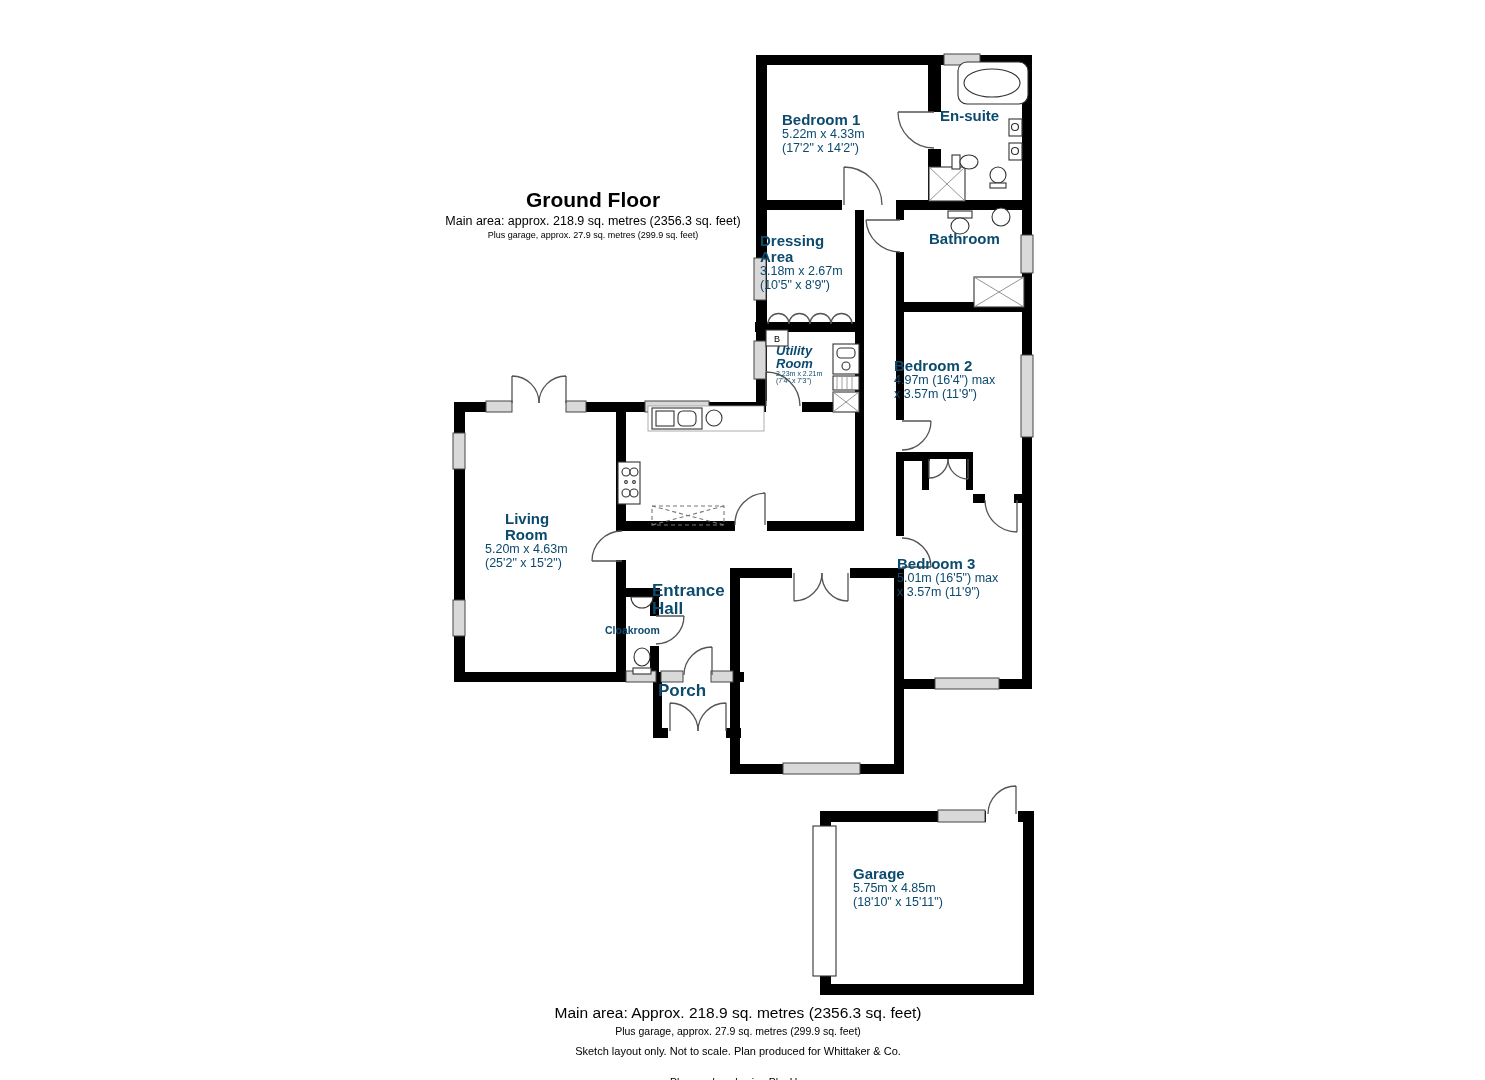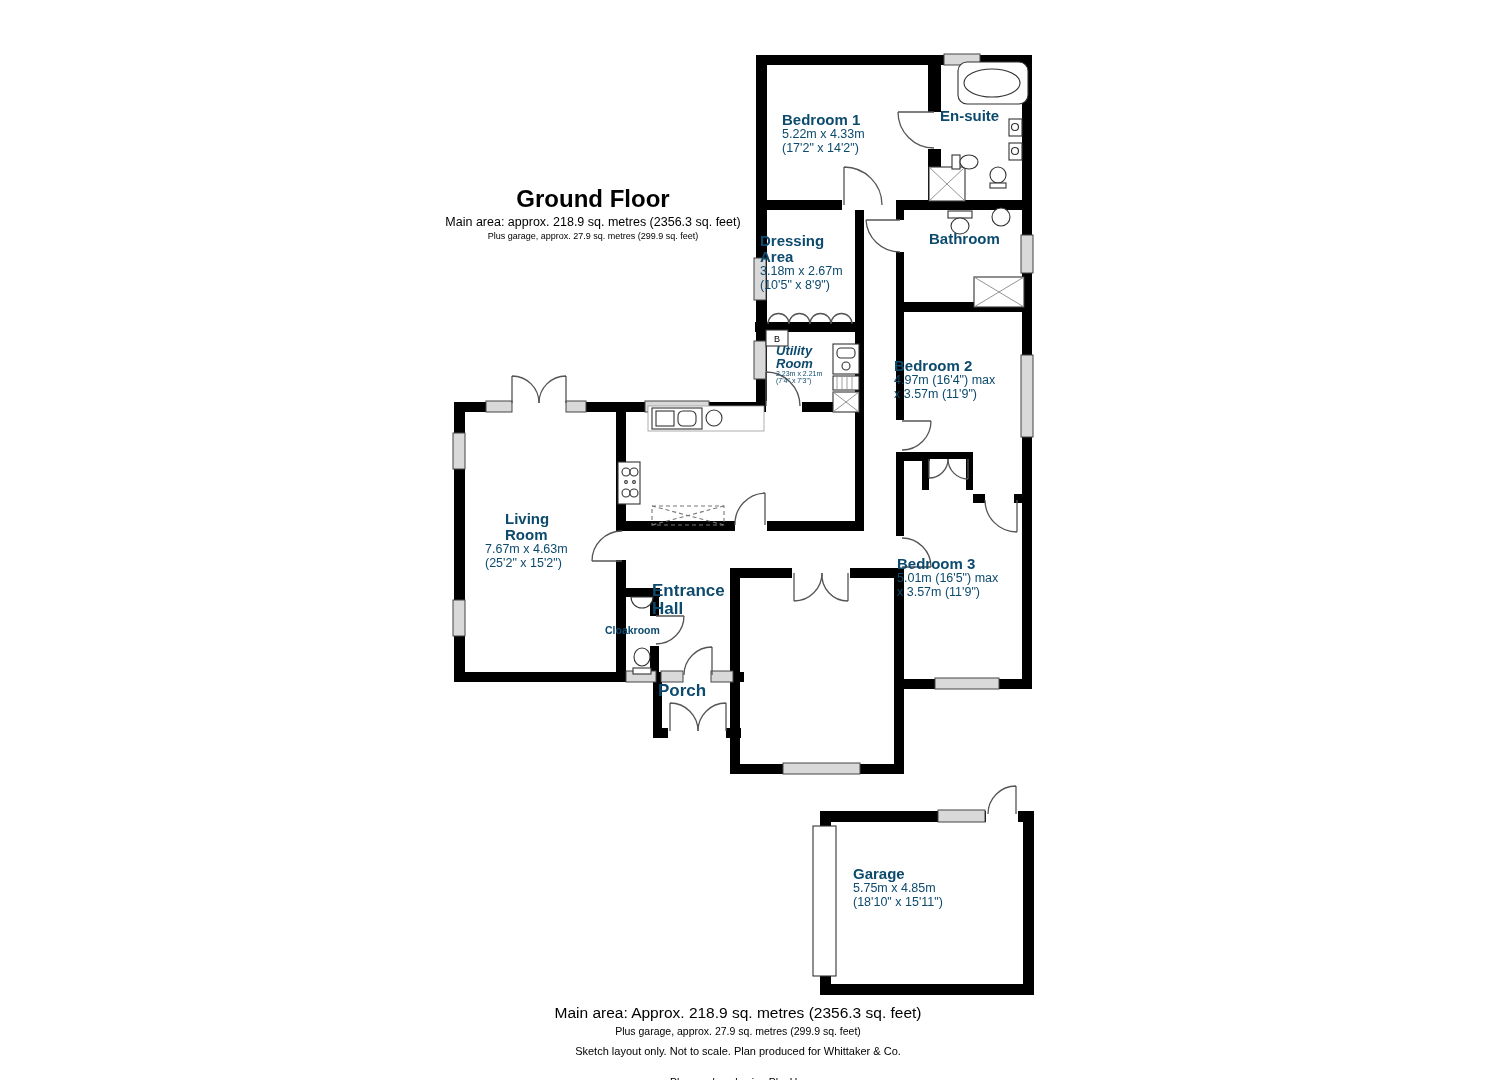--- a/index.html
+++ b/index.html
@@ -17,21 +17,21 @@
     color:#0c4a6e;
     pointer-events:none;
   }
   .room-name{font-weight:bold;font-size:15px;line-height:1.06;}
   .room-dim{font-size:12.5px;line-height:1.1;}
   .big .room-name{font-size:17px;}
   .sm .room-name{font-size:13px;line-height:1.0;font-style:italic;}
   .sm .room-dim{font-size:7px;line-height:1.05;}
   .tiny .room-name{font-size:10.5px;}
   .title-block{position:absolute;left:593px;top:214px;transform:translate(-50%,-50%);text-align:center;white-space:nowrap;}
-  .title-heading{font-weight:bold;font-size:24px;line-height:1.1;}
+  .title-heading{font-weight:bold;font-size:21px;line-height:1.1;}
   .title-line1{font-size:12.5px;margin-top:3px;}
   .title-line2{font-size:9px;margin-top:2px;}
   .footer-block{position:absolute;left:738px;top:1004px;transform:translateX(-50%);text-align:center;white-space:nowrap;}
   .footer-line1{font-size:15.5px;}
   .footer-line2{font-size:10.5px;margin-top:3px;}
   .footer-line3{font-size:11px;margin-top:8px;}
   .footer-line4{font-size:10.5px;margin-top:19px;}
 </style>
 </head>
 <body>
@@ -263,21 +263,21 @@
 
 <div class="room-label" style="left:959px;top:380px;width:130px;">
   <div class="room-name">Bedroom 2</div>
   <div class="room-dim">4.97m (16'4") max</div>
   <div class="room-dim">x 3.57m (11'9")</div>
 </div>
 
 
 <div class="room-label" style="left:540px;top:541px;width:110px;">
   <div class="room-name" style="width:70px;margin:0 auto;">Living Room</div>
-  <div class="room-dim">7.67m x 4.63m</div>
+  <div class="room-dim">5.20m x 4.63m</div>
   <div class="room-dim">(25'2" x 15'2")</div>
 </div>
 
 <div class="room-label big" style="left:697px;top:600px;width:90px;">
   <div class="room-name">Entrance Hall</div>
 </div>
 
 <div class="room-label tiny" style="left:645px;top:631px;width:80px;">
   <div class="room-name">Cloakroom</div>
 </div>

